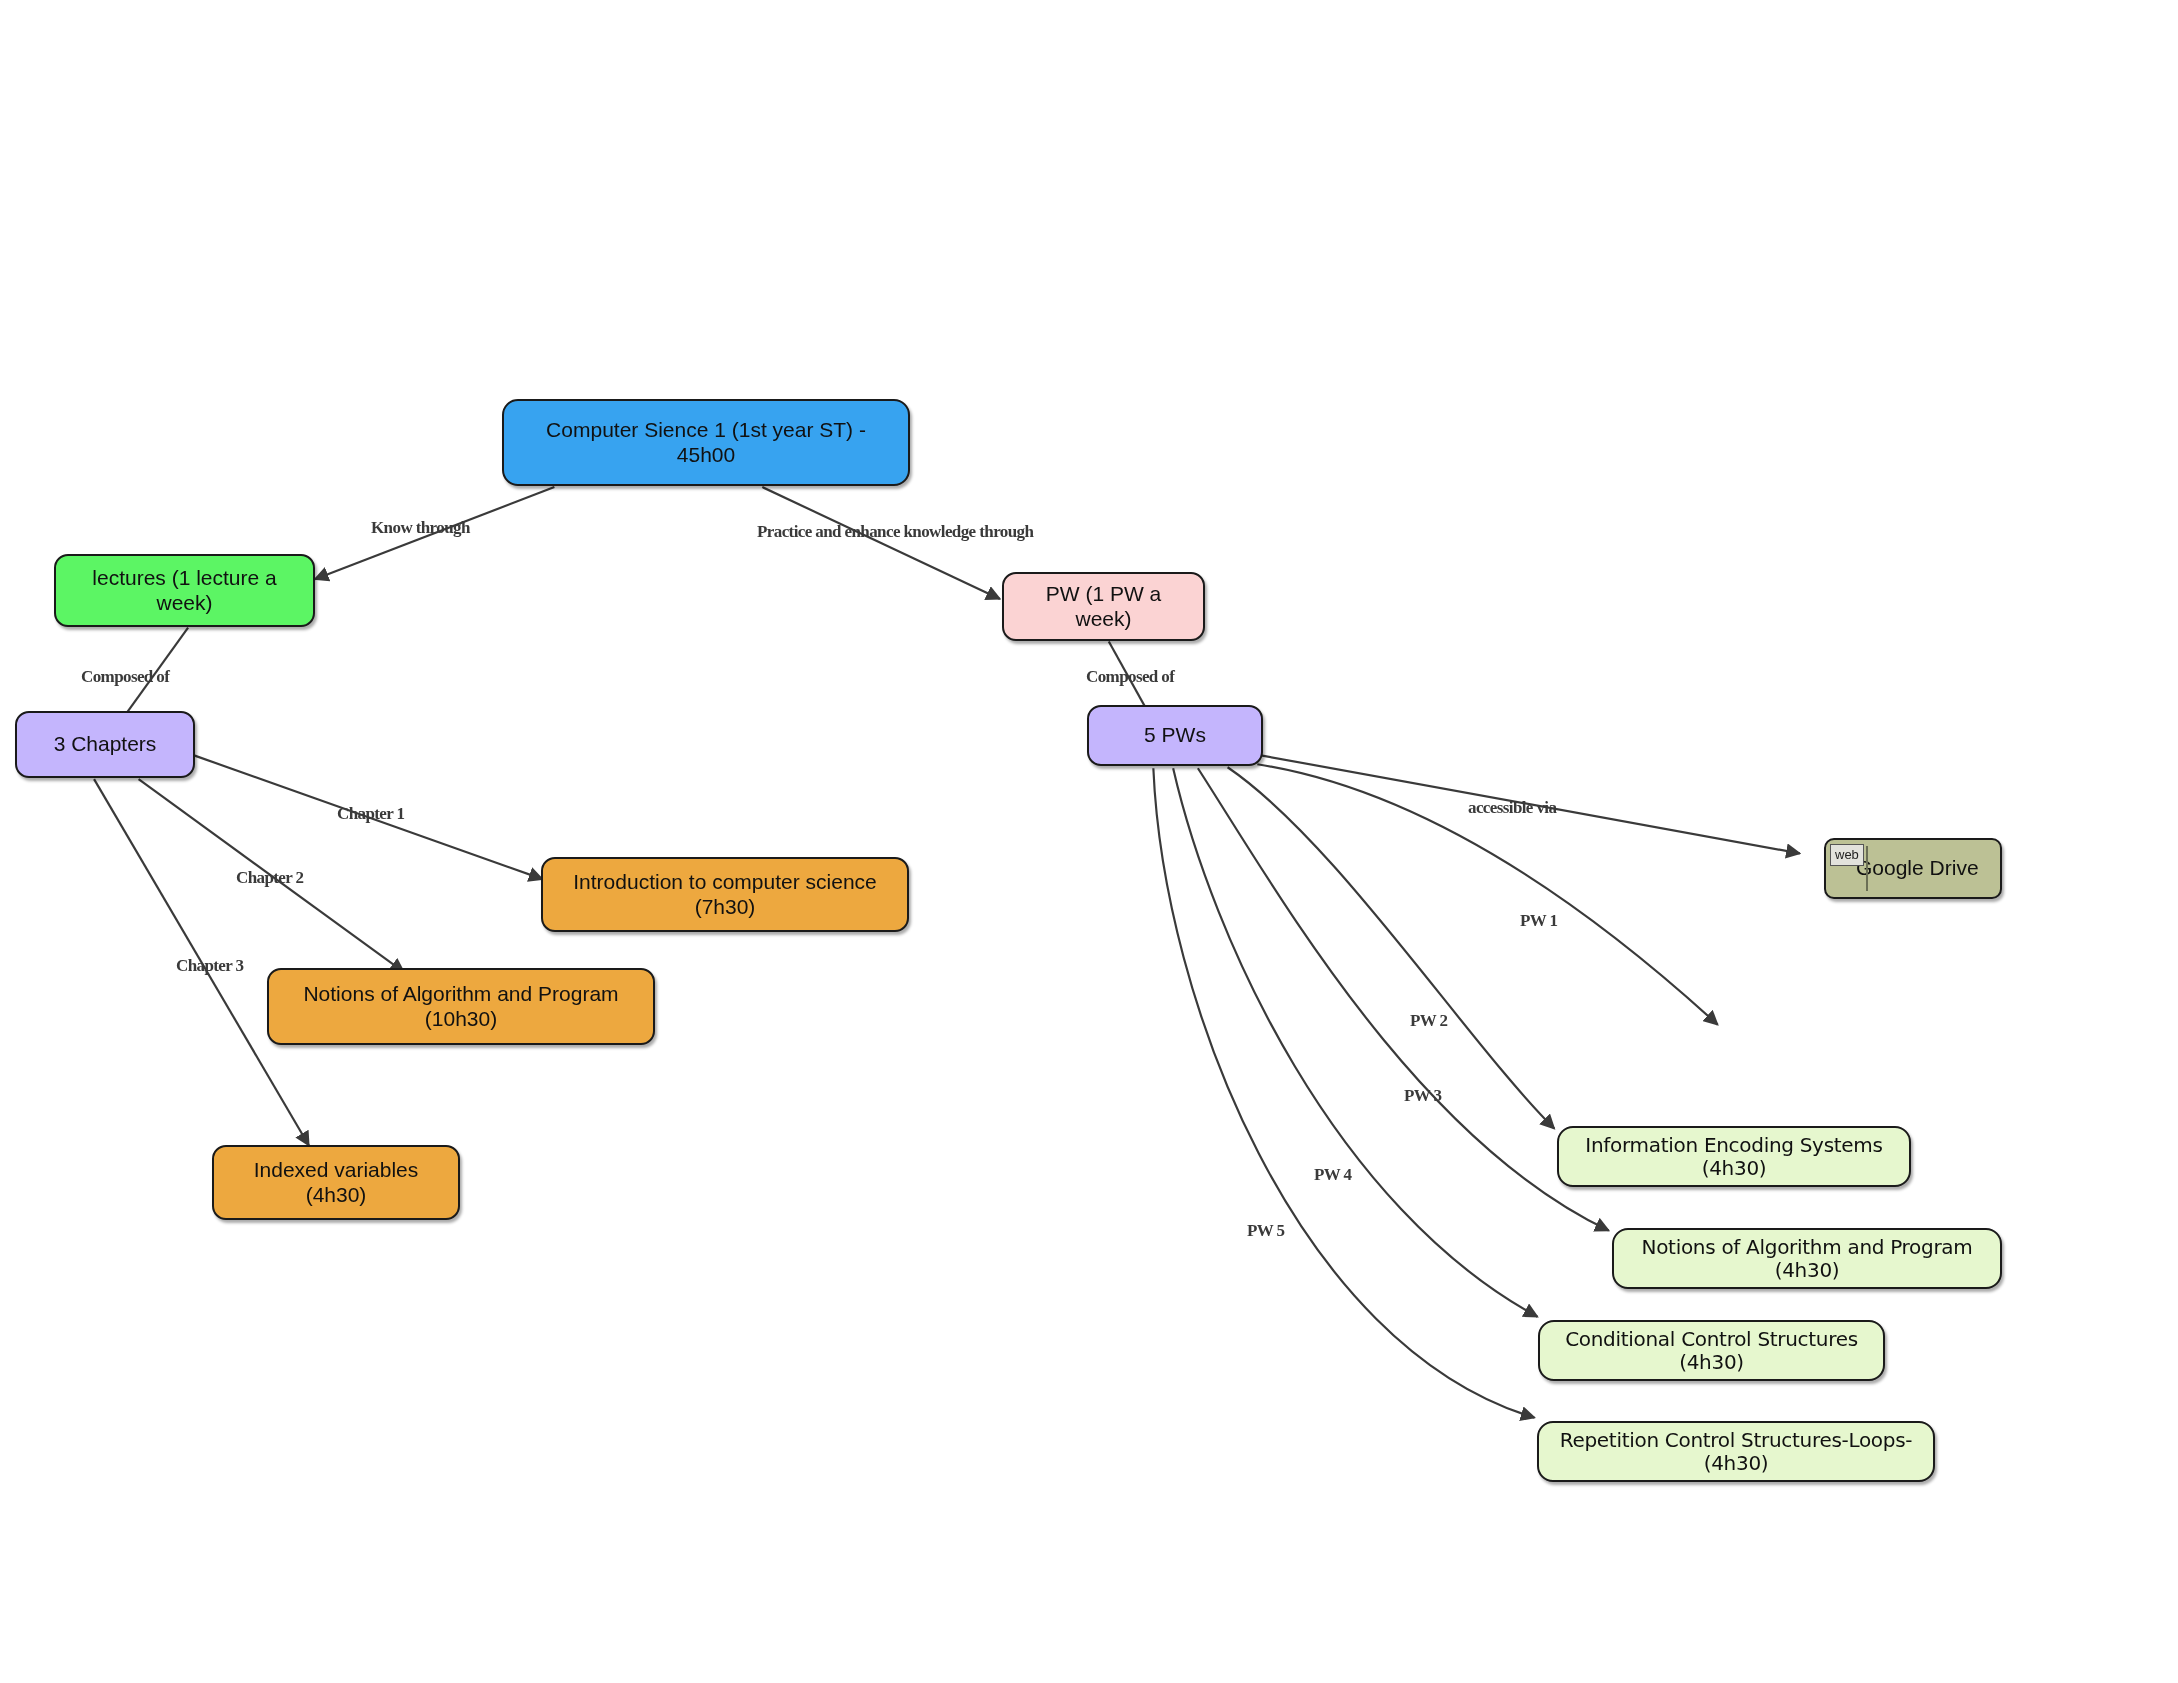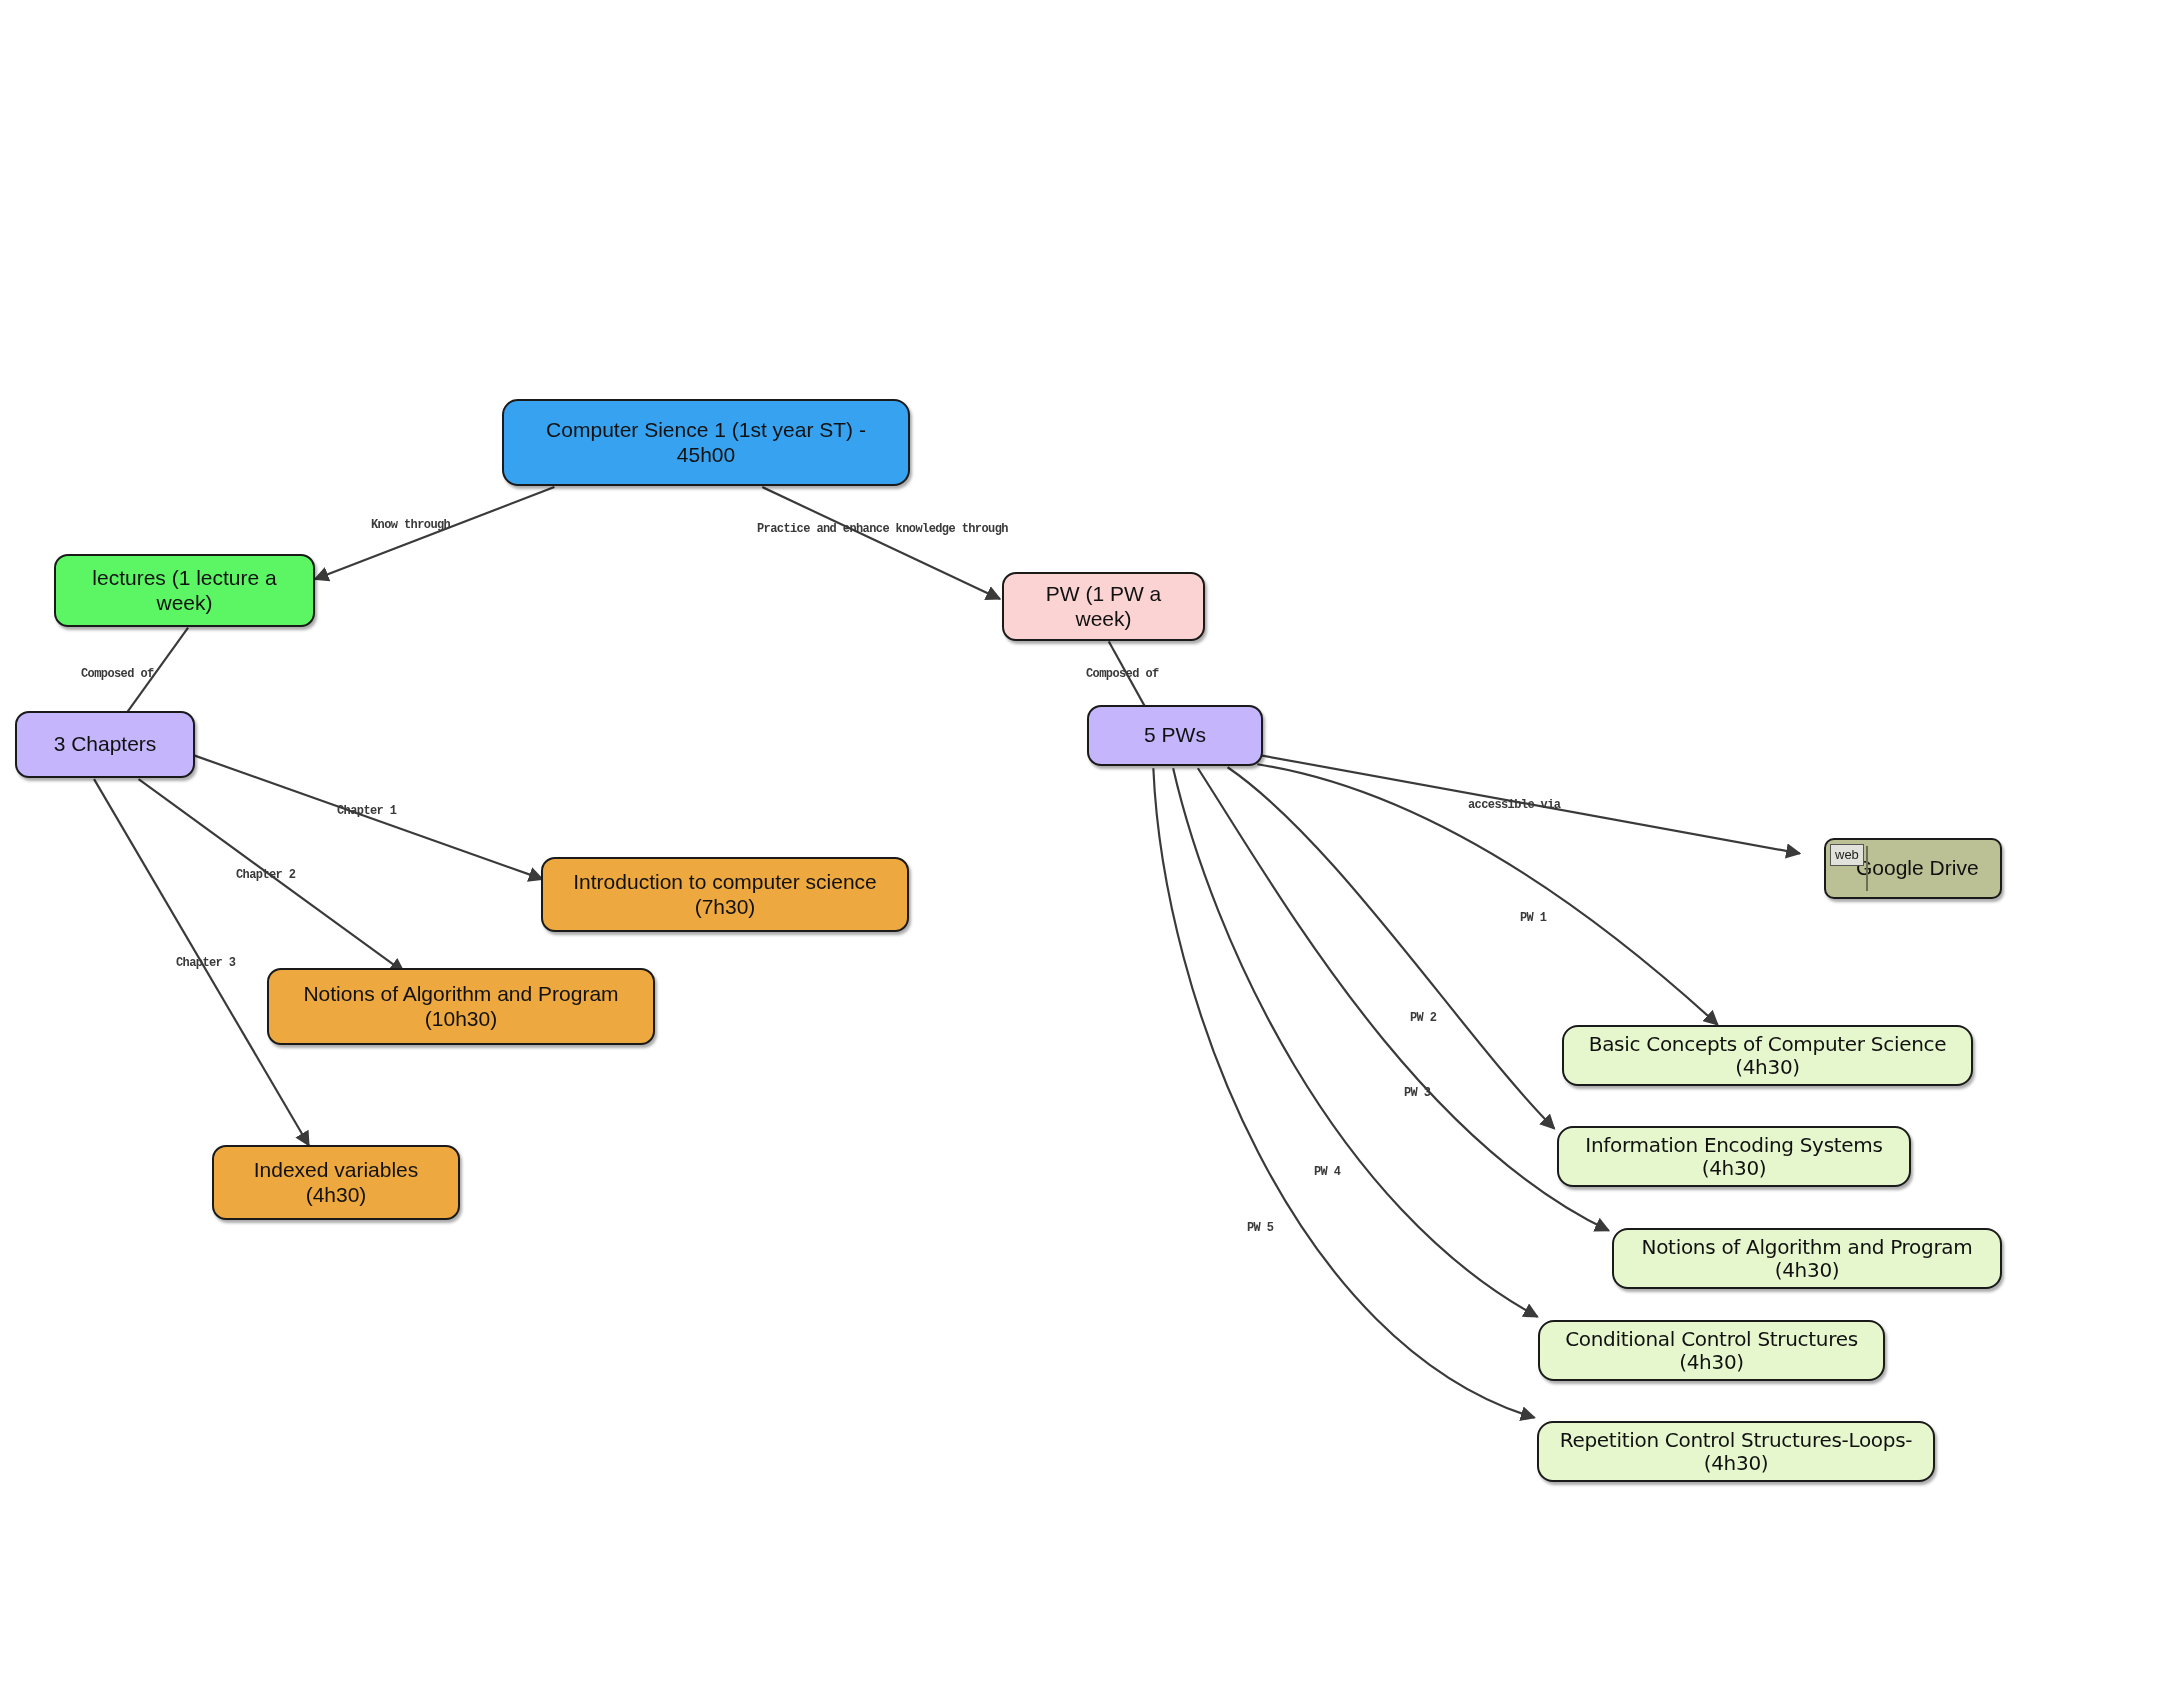--- a/index.html
+++ b/index.html
@@ -22,22 +22,22 @@
   .n-pws{background:#c4b5fd;font-size:21px;}
   .n-green{background:#E6F7CE;font-size:20px;border-radius:16px;
            font-family:"DejaVu Sans",sans-serif;letter-spacing:-0.3px;}
   .n-web{background:#BCC195;border-radius:10px;justify-content:flex-start;margin-left:22px;}
   .n-web .wlabel{font-size:21px;padding-left:30px;color:#111;}
   .webbadge{position:absolute;left:4px;top:4px;background:#E2E2DC;
             border:1.5px solid #555;font-size:13px;line-height:1;
             padding:3px 4px 4px 4px;color:#222;}
   .webdiv{position:absolute;left:40px;top:6px;bottom:6px;width:1.5px;background:#6b6f55;}
 
-  .elabel{position:absolute;font-family:Liberation Mono, monospace;
-          font-size:12px;font-weight:bold;color:#3a3a3a;white-space:nowrap;
+  .elabel{position:absolute;font-family:Liberation Serif, serif;
+          font-size:17px;font-weight:bold;color:#3a3a3a;white-space:nowrap;
           letter-spacing:-0.6px;}
 </style>
 </head>
 <body>
 
 <div id="canvas">
 
   <svg id="edges" viewBox="0 0 2200 1700">
     <defs>
       <marker id="arrow" viewBox="0 0 10 10" refX="9" refY="5" markerWidth="7" markerHeight="7" orient="auto-start-reverse">
@@ -105,23 +105,20 @@
   <div class="node n-pws" style="left:1087px;top:705px;width:176px;height:61px;">
     <span class="txt">5 PWs</span>
   </div>
 
   <div class="node n-web" style="left:1802px;top:838px;width:178px;height:61px;">
     <span class="webbadge">web</span>
     <span class="webdiv"></span>
     <span class="wlabel">Google Drive</span>
   </div>
 
-  <div class="node n-green" style="left:1562px;top:1025px;width:411px;height:61px;">
-    <span class="txt">Basic Concepts of Computer Science (4h30)</span>
-  </div>
 
   <div class="node n-green" style="left:1557px;top:1126px;width:354px;height:61px;">
     <span class="txt">Information Encoding Systems (4h30)</span>
   </div>
 
   <div class="node n-green" style="left:1612px;top:1228px;width:390px;height:61px;">
     <span class="txt">Notions of Algorithm and Program (4h30)</span>
   </div>
 
   <div class="node n-green" style="left:1538px;top:1320px;width:347px;height:61px;">

